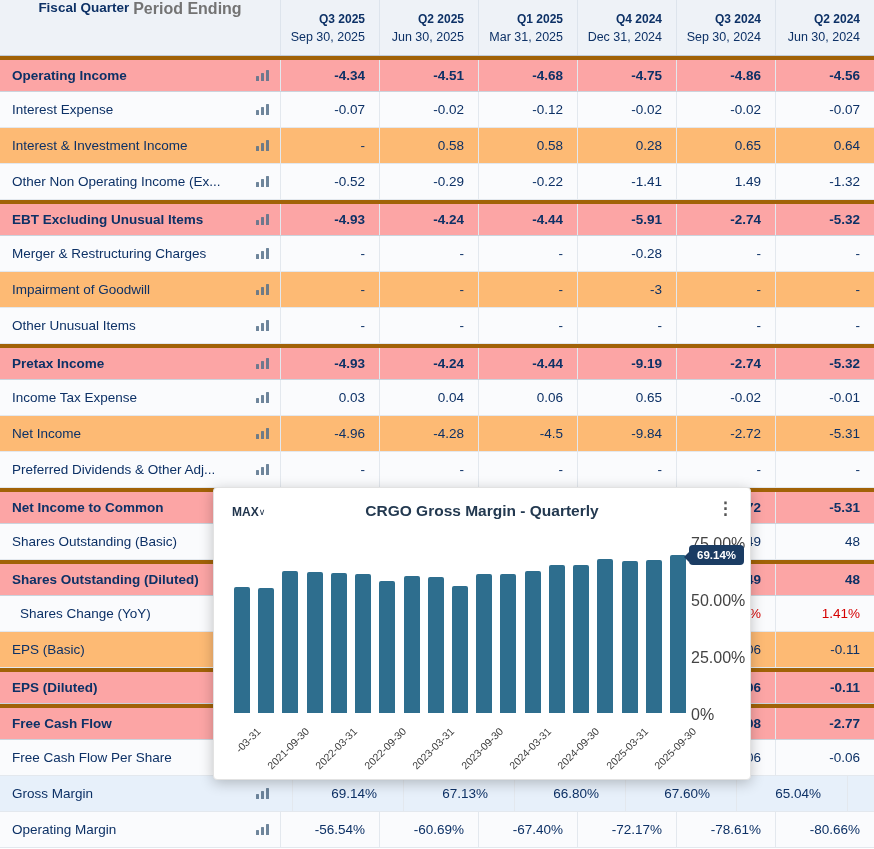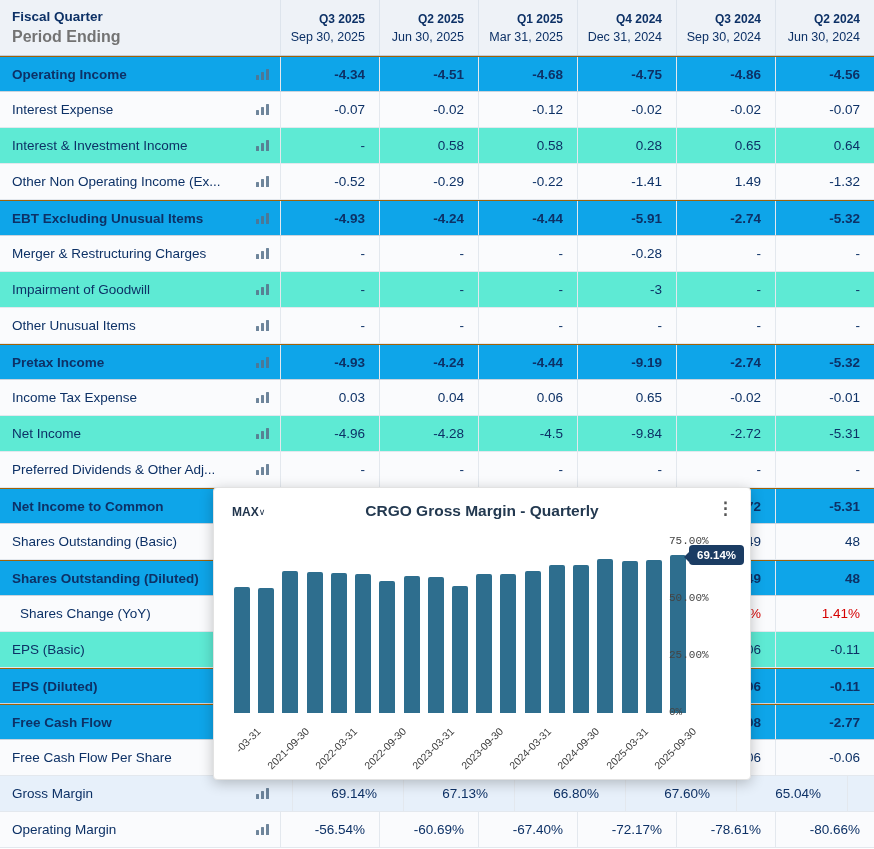--- a/index.html
+++ b/index.html
@@ -9,34 +9,34 @@
     background:#ffffff;
     position:relative;
     overflow:hidden;
     color:#0d3166;
   }
   
   .thead {
     display:grid; grid-template-columns:280px repeat(6,99px);
     height:56px; background:#eef2f7; border-bottom:1px solid #c2ccd8;
   }
-  .corner { display:flex; flex-direction:column; justify-content:center; gap:4px; padding:0 12px; }
+  .corner { display:flex; flex-direction:row; justify-content:center; gap:4px; padding:0 12px; }
   .corner .l1 { font-weight:700; font-size:13.5px; color:#0d3166; }
   .corner .l2 { font-weight:600; font-size:16px; color:#737373; }
   .hcell { display:flex; flex-direction:column; justify-content:center; align-items:flex-end;
            gap:4px; padding-right:14px; border-left:1px solid #dde4ec; }
   .hcell .q { font-weight:700; font-size:12px; color:#0d3166; }
   .hcell .d { font-size:12.5px; color:#0d3166; }
   .tbody { width:874px; }
   .trow {
     display:grid; grid-template-columns:280px repeat(6,99px);
-    height:36px; background:#5eead4; border-bottom:1px solid #e3e8ee;
+    height:36px; background:#fdba74; border-bottom:1px solid #e3e8ee;
   }
   .trow.tint { background:#fafbfd; }
-  .trow.bold { background:#0ea5e9; border-top:1px solid #a16207; border-bottom:1px solid #cbd4dd; }
+  .trow.bold { background:#fca5a5; border-top:4px solid #a16207; border-bottom:1px solid #cbd4dd; }
   .trow.bold .lcell, .trow.bold .vcell { font-weight:700; }
   .trow.selected { background:#e7f0fa;gap:12px; }
   .lcell { display:flex; align-items:center; justify-content:space-between;
            padding:0 10px 0 12px; font-size:13.5px; color:#0d3166; cursor:pointer; }
   .lcell.indent { padding-left:20px; }
   .chart-ic { display:inline-flex; align-items:center; cursor:pointer; opacity:.85; }
   .vcell { display:flex; align-items:center; justify-content:flex-end;
            padding-right:14px; font-size:13.5px; color:#0d3166; border-left:1px solid #e3e8ee; }
   .vcell.red { color:#d60000; }
   
@@ -49,21 +49,21 @@
            color:#20344c; cursor:pointer; display:flex; align-items:center; }
   .range .chev { font-size:9px; font-weight:400; }
   .ptitle { position:absolute; left:0; right:0; top:14px; text-align:center;
             font-size:15.5px; font-weight:700; color:#233950; }
   .kebab { position:absolute; right:16px; top:11px; font-size:17px; color:#555;
            font-weight:700; cursor:pointer; line-height:1.2; }
   .plot { position:absolute; left:20px; top:54px; width:452px; height:171px; }
   .bars { display:flex; justify-content:space-between; align-items:flex-end;
           width:452px; height:171px; }
   .bar { width:16px; background:#2e6e8e; border-radius:2px 2px 0 0; }
-  .ylab { position:absolute; left:435px; font-size:11px; color:#444; white-space:nowrap;font-family:Liberation Mono, monospace; }
+  .ylab { position:absolute; left:457px; font-size:16px; color:#444; white-space:nowrap; }
   .xaxis { position:absolute; left:0; top:171px; width:452px; height:62px; }
   .xlab { position:absolute; top:12px; font-size:10.5px; color:#3c3c3c; white-space:nowrap;
           transform:rotate(-45deg); transform-origin:right top; }
   .tooltip { position:absolute; left:455px; top:3px; background:#1b3c63; color:#ffffff;
              font-size:11.5px; font-weight:700; padding:4px 8px; border-radius:4px; z-index:5; }
   .tooltip::before { content:""; position:absolute; left:-5px; top:7px;
              border-top:5px solid transparent; border-bottom:5px solid transparent;
              border-right:5px solid #1b3c63; }
 </style>
 </head>

